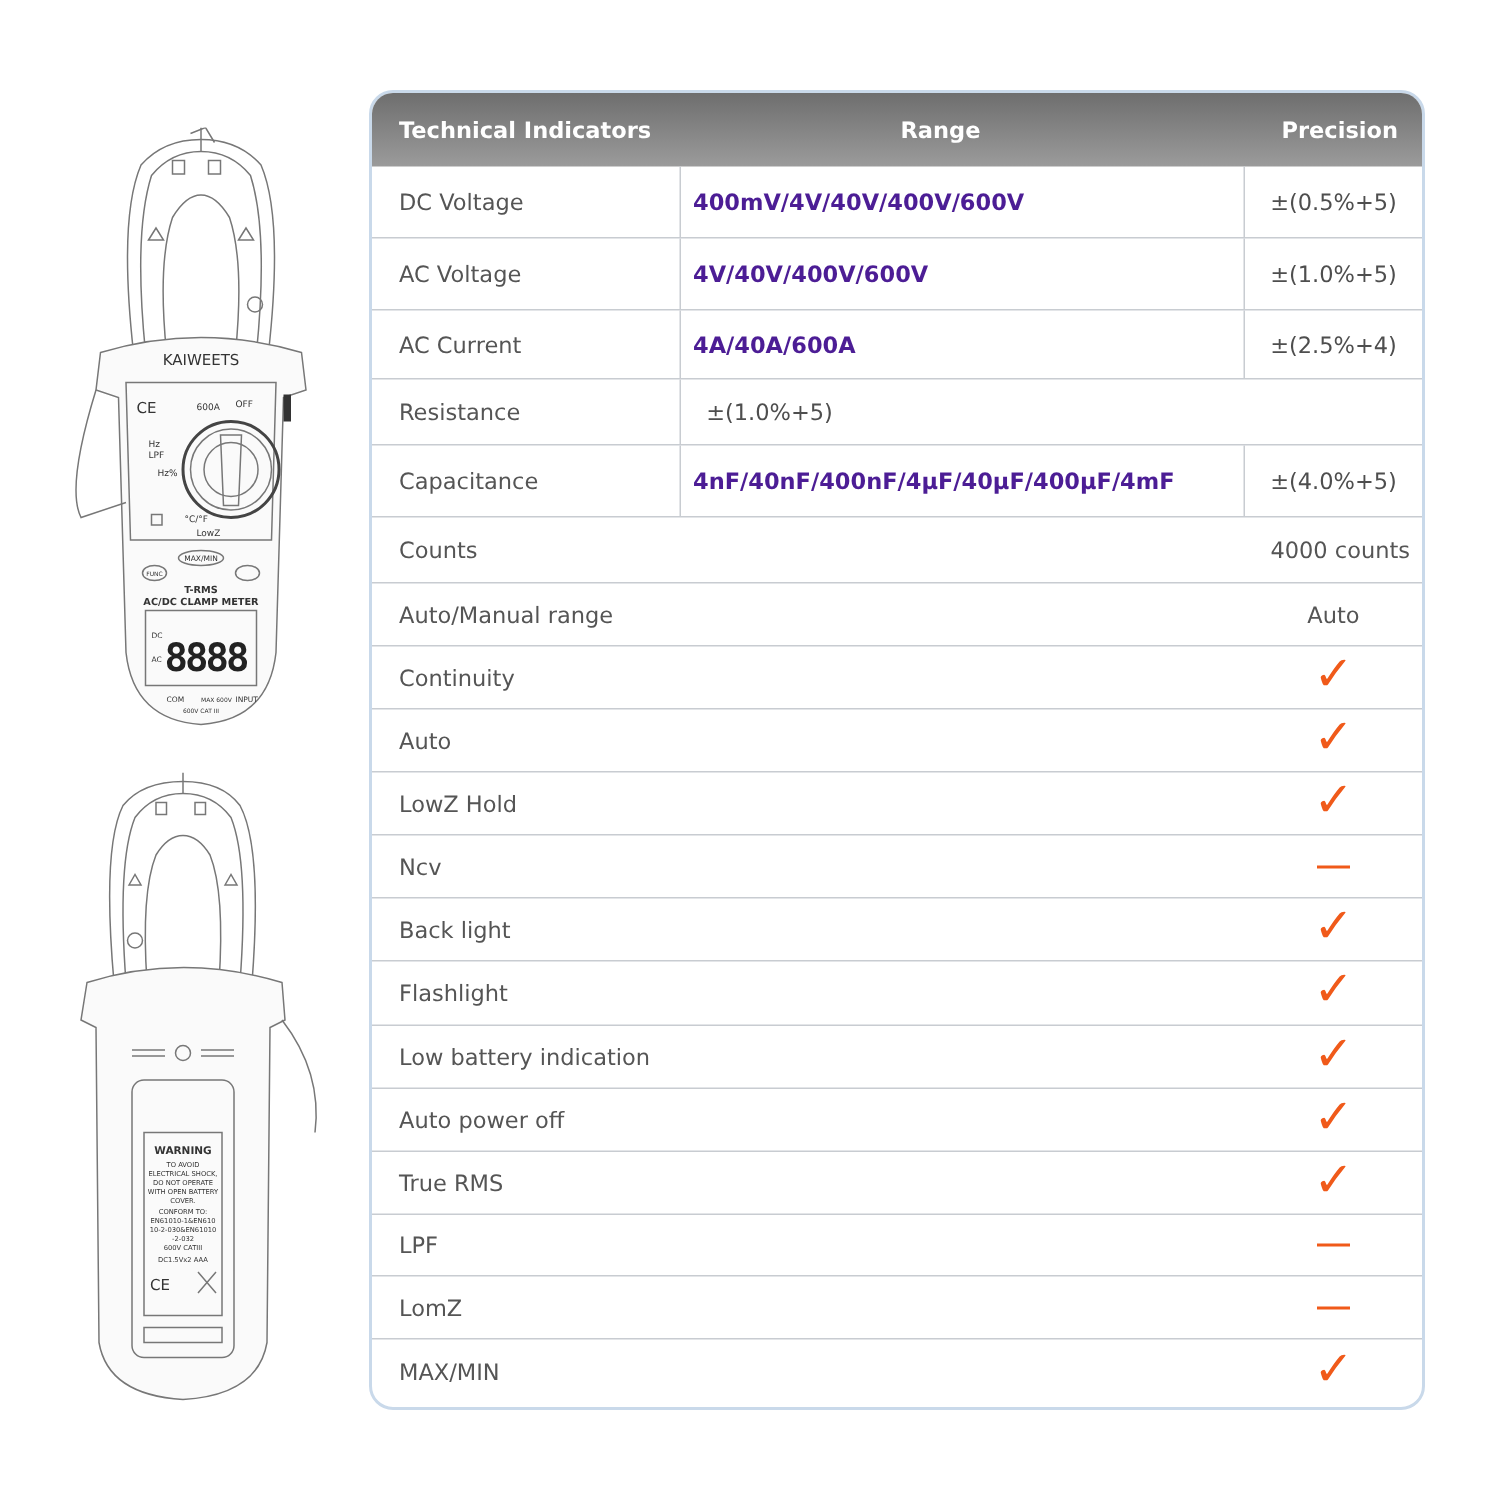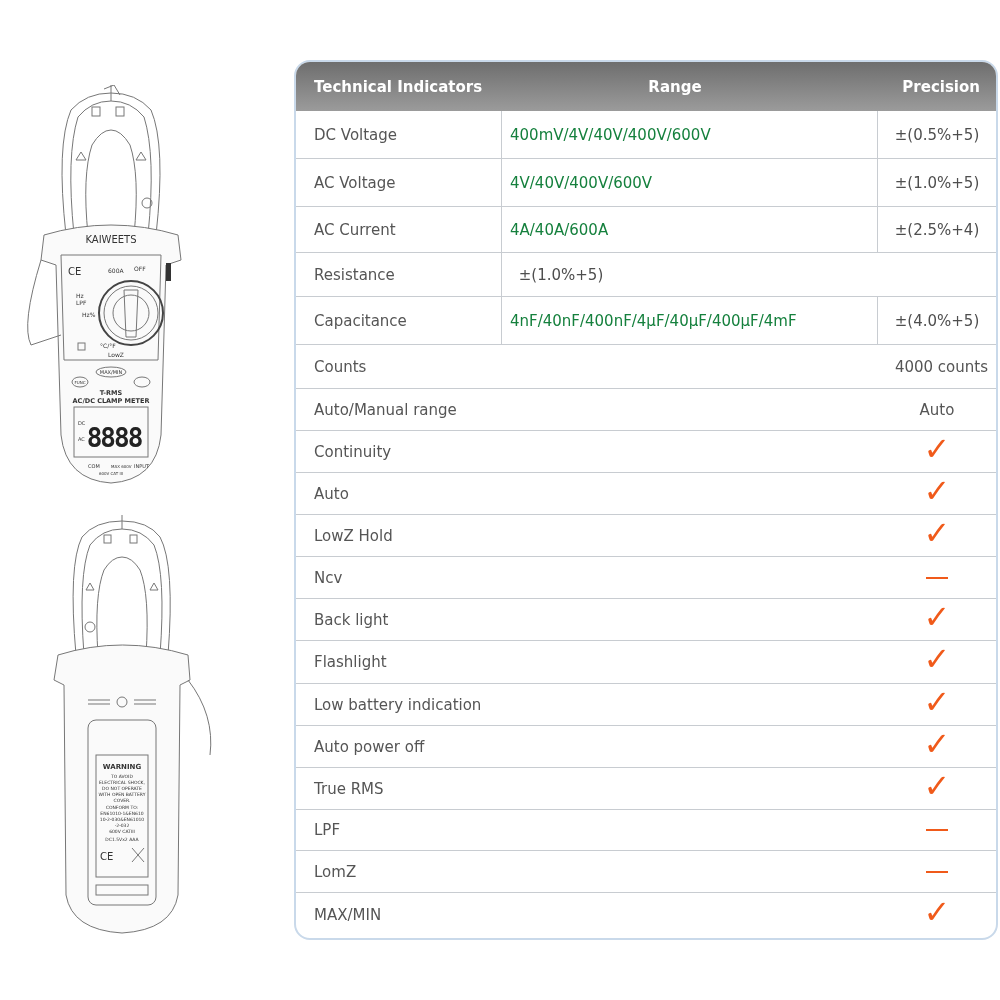--- a/index.html
+++ b/index.html
@@ -1,40 +1,40 @@
 <!DOCTYPE html>
 <html><head>
 <meta charset="utf-8">
 <style>
   * { box-sizing: border-box; margin: 0; padding: 0; }
   html, body { width: 1000px; height: 1000px; background: #ffffff; overflow: hidden; }
   body { position: relative; font-family: "DejaVu Sans", sans-serif; color: #4a4a4a; }
 
   .device { position: absolute; }
   .device svg { display: block; }
-  #device-front { left: 16px; top: 85px; width: 190px; height: 400px; }
+  #device-front { left: 39px; top: 85px; width: 190px; height: 400px; }
   #device-back { left: 40px; top: 515px; width: 180px; height: 420px; }
 
   .spec-table {
     position: absolute; left: 246px; top: 60px; width: 704px; height: 880px;
-    border: 2px solid #c9d9ea; border-radius: 16px; overflow: hidden; background: #fff; margin-left: 48px;
+    border: 2px solid #c9d9ea; border-radius: 16px; overflow: hidden; background: #fff;
   }
   .table-header {
     height: 49px; display: flex; align-items: center;
     background: linear-gradient(#6e6e6e, #9b9b9b);
     color: #ffffff; font-weight: bold; font-size: 15px;
   }
   .th-ind { width: 206px; padding-left: 18px; }
   .th-range { flex: 1; text-align: center; padding-left: 0; margin-left: -30px; }
   .th-prec { width: 118px; text-align: right; padding-right: 16px; }
 
   .row { display: flex; align-items: center; border-bottom: 1px solid #c8ccd1; font-size: 15px; color: #555; }
   .row:last-child { border-bottom: none; }
   .row .c-name { width: 206px; padding-left: 18px; height: 100%; display: flex; align-items: center; border-right: 1px solid #c8ccd1; }
-  .row .c-range { flex: 1; padding-left: 8px; height: 100%; display: flex; align-items: center; border-right: 1px solid #c8ccd1; color: #15803d; }
+  .row .c-range { flex: 1; padding-left: 8px; height: 100%; display: flex; align-items: center; border-right: 1px solid #c8ccd1; color: #4c1d95; font-weight: bold; }
   .row .c-prec { width: 118px; height: 100%; display: flex; align-items: center; justify-content: center; color: #4e4e4e; }
 
   .row.feature .c-name { border-right: none; flex: 1; width: auto; }
   .row.feature .c-val { width: 118px; height: 100%; display: flex; align-items: center; justify-content: center; font-size: 15px; color: #555; }
 
   .check { color: #f05a1a; font-size: 32px; line-height: 1; font-weight: bold; transform: translateY(-3px); }
   .dash { display: inline-block; width: 22px; height: 2px; background: #f05a1a; }
 </style>
 </head>
 <body>

